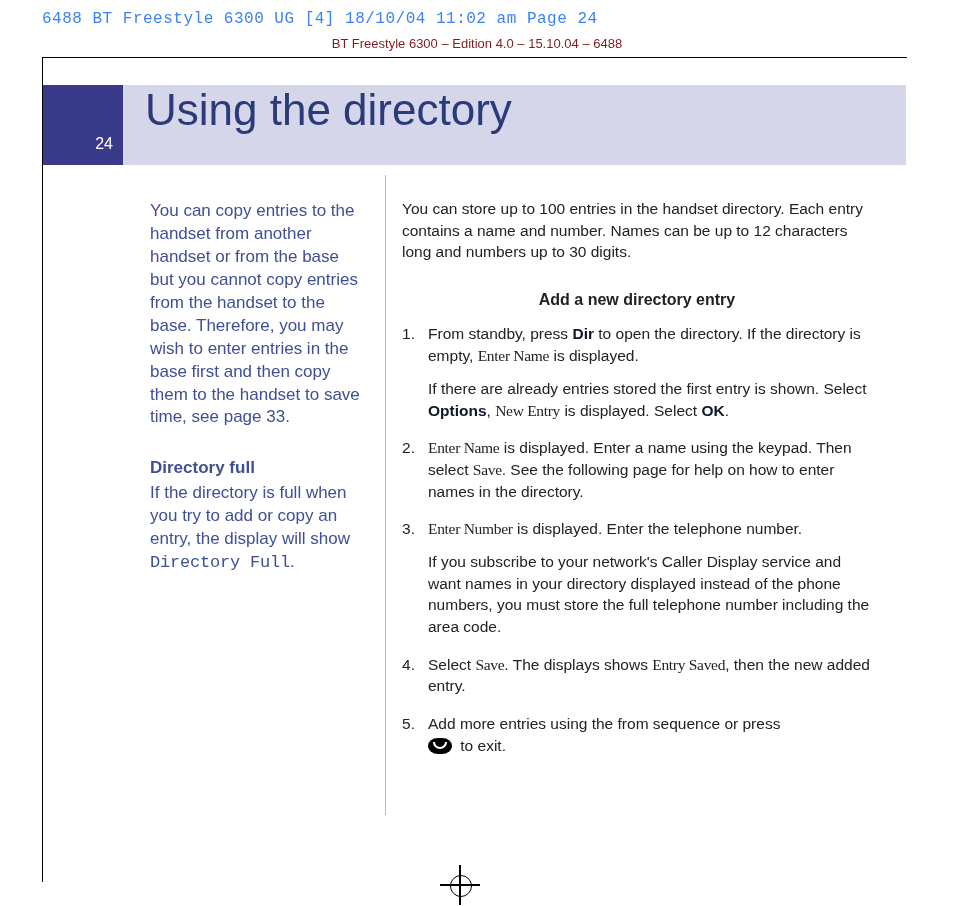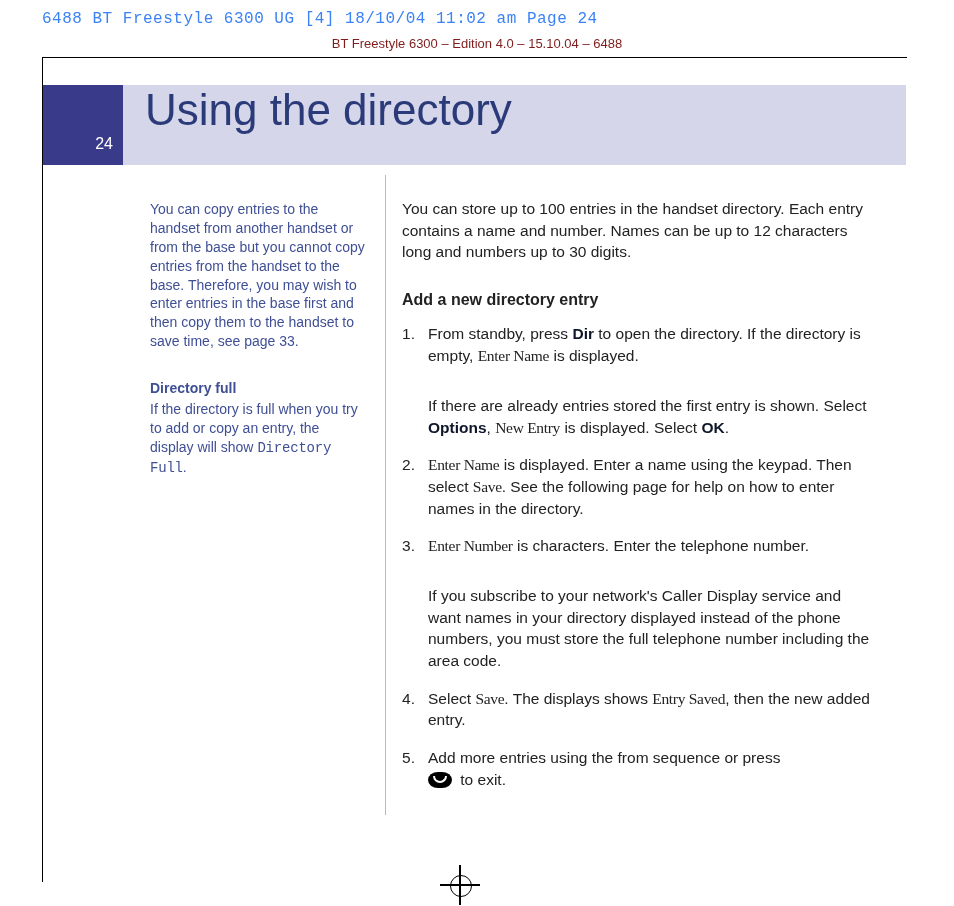--- a/index.html
+++ b/index.html
@@ -77,21 +77,21 @@
     height: 640px;
     background: #bbb;
   }
   
   .sidebar {
     position: absolute;
     top: 200px;
     left: 150px;
     width: 215px;
     color: #3f4f95;
-    font-size: 14px;
+    font-size: 17px;
     line-height: 1.35;
   }
   .sidebar .block { margin-bottom: 28px; }
   .sidebar .sub-head { font-weight: 700; margin-bottom: 2px; }
   .sidebar .mono { font-family: "Courier New", monospace; letter-spacing: -0.2px; }
   .sidebar .gap-big { margin-top: 200px; }
   
   .main {
     position: absolute;
     top: 198px;
@@ -100,41 +100,41 @@
     font-size: 15.5px;
     line-height: 1.4;
     color: #222;
   }
   .main h3 {
     font-size: 16px;
     font-weight: 700;
     margin: 0 0 12px 0;
   }
   .main p { margin: 0 0 18px 0; }
-  .main .section-gap { margin-top: 26px; }
+  .main .section-gap { margin-top: 26px; text-align: center; }
   .main ol {
     list-style: none;
     padding: 0;
     margin: 0;
     counter-reset: step;
   }
   .main ol > li {
     counter-increment: step;
     margin-bottom: 16px;
     padding-left: 26px;
     position: relative;
   }
   .main ol > li::before {
     content: counter(step) ".";
     position: absolute;
     left: 0;
     top: 0;
   }
   .main .sub-para {
-    margin-top: 28px;
+    margin-top: 11px;
   }
   .strong-blue { color: #0f172a; font-weight: 700; }
   .lcd { font-family: Liberation Serif, serif; letter-spacing: -0.3px; }
   
   .exit-icon {
     display: inline-block;
     width: 24px;
     height: 16px;
     border-radius: 10px / 8px;
     background: #000;
@@ -213,21 +213,21 @@
       <div class="sub-para">
         <span>If there are already entries stored the first entry is shown. Select </span><span class="strong-blue">Options</span><span>, </span><span class="lcd">New Entry</span><span> is displayed. Select </span><span class="strong-blue">OK</span><span>.</span>
       </div>
     </li>
 
     <li>
       <span class="lcd">Enter Name</span><span> is displayed. Enter a name using the keypad. Then select </span><span class="lcd">Save</span><span>. See the following page for help on how to enter names in the directory.</span>
     </li>
 
     <li>
-      <span class="lcd">Enter Number</span><span> is characters. Enter the telephone number.</span>
+      <span class="lcd">Enter Number</span><span> is displayed. Enter the telephone number.</span>
       <div class="sub-para">If you subscribe to your network's Caller Display service and want names in your directory displayed instead of the phone numbers, you must store the full telephone number including the area code.</div>
     </li>
 
     <li>
       <span>Select </span><span class="lcd">Save</span><span>. The displays shows </span><span class="lcd">Entry Saved</span><span>, then the new added entry.</span>
     </li>
 
     <li>
       <span>Add more entries using the from sequence or press </span><br>
       <span class="exit-icon"></span><span> to exit.</span>

